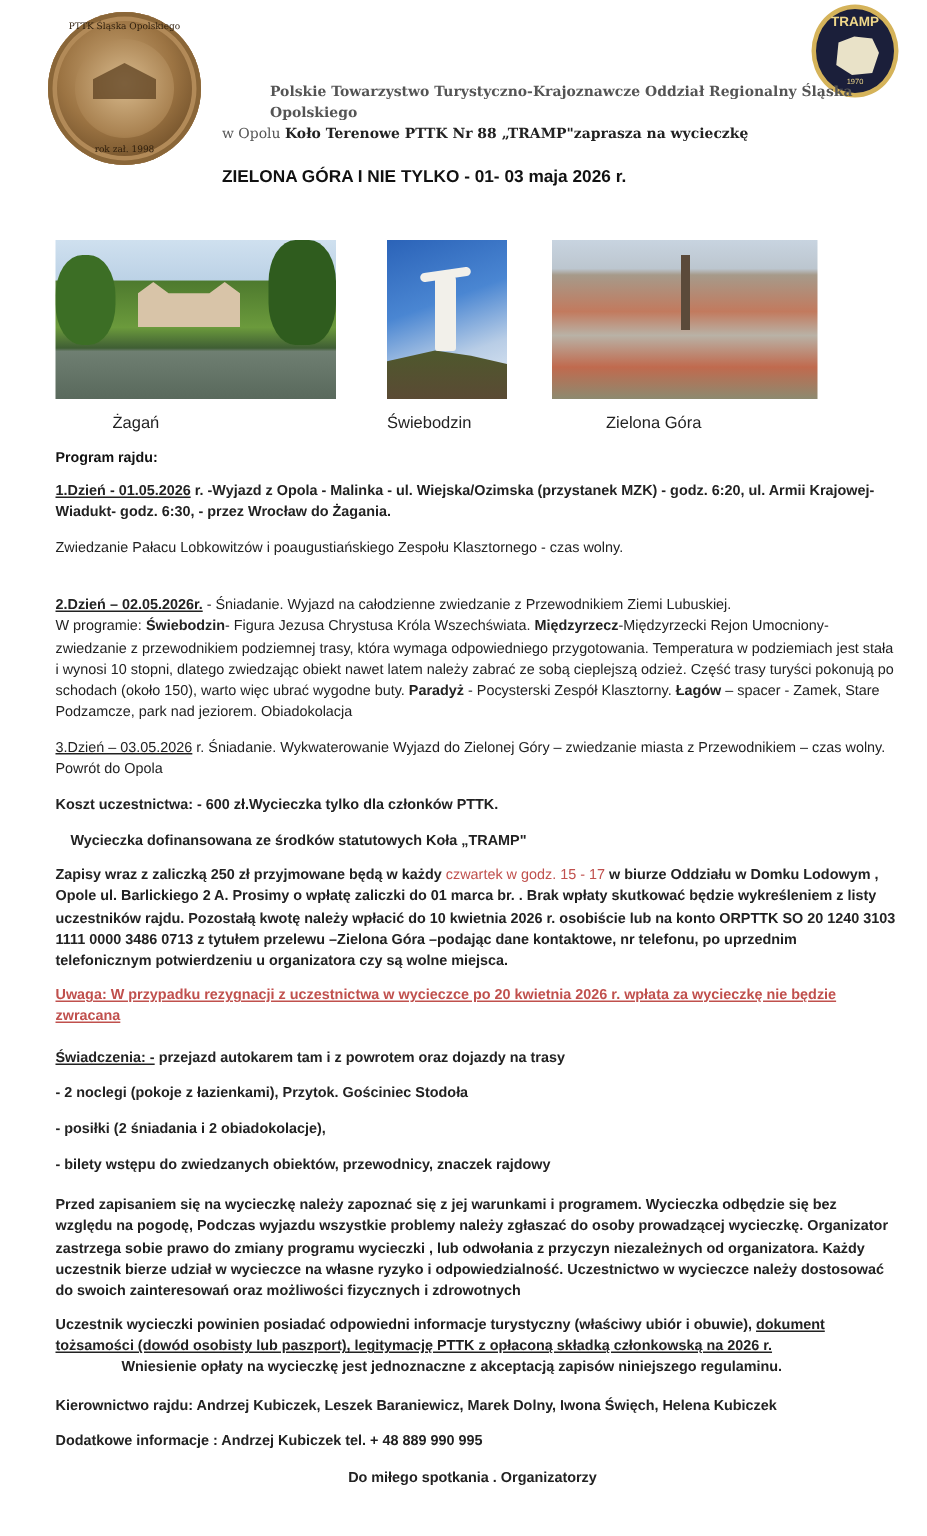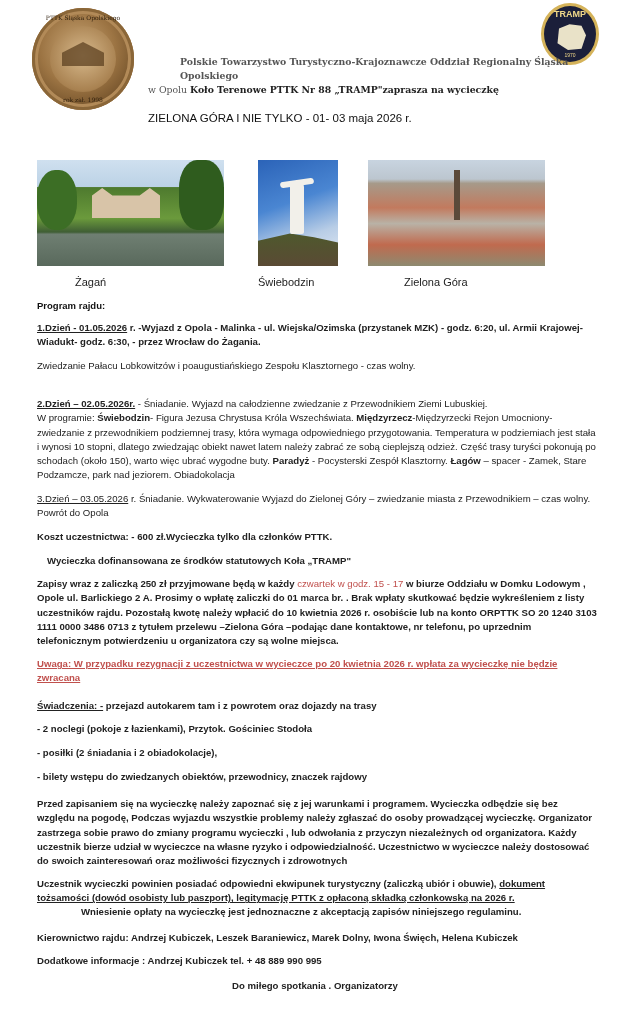--- a/index.html
+++ b/index.html
@@ -18,21 +18,21 @@
   .logo-right { left: 541px; top: 3px; width: 58px; height: 62px; border-radius: 50%;
     background: #1b1f3a; border: 3px solid #d5b35a; }
   .logo-right .tramp { position: absolute; left: 0; right: 0; top: 3px; text-align: center;
     font-family: "Liberation Sans", sans-serif; font-weight: bold; font-size: 9px; color: #f0d88a; }
   .logo-right .map { position: absolute; left: 12px; top: 17px; width: 30px; height: 27px; background: #e9e2c8;
     clip-path: polygon(10% 20%, 45% 5%, 85% 10%, 100% 45%, 85% 95%, 40% 100%, 5% 75%); }
   .logo-right .year { position: absolute; left: 0; right: 0; bottom: 4px; text-align: center; font-size: 5px; color: #f0d88a; }
   .org { left: 148px; top: 55px; width: 460px; font-family: "DejaVu Serif", serif; font-size: 9.3px; line-height: 14px; color: #333; }
   .org .small { color: #555; }
   .org b { font-weight: bold; color: #222; }
-  .title { left: 148px; top: 112px; font-family: "Liberation Sans", sans-serif; font-weight: normal; font-size: 11.5px; color: #111; }
+  .title { left: 148px; top: 112px; font-family: "Liberation Sans", sans-serif; font-weight: bold; font-size: 11.5px; color: #111; }
   .photo { top: 160px; height: 106px; overflow: hidden; }
   .p1 { left: 37px; width: 187px; background: linear-gradient(180deg, #cfe0ef 0%, #bcd2e6 25%, #4e7a2e 26%, #6b9a3c 55%, #3f5e34 68%, #6f7f72 70%, #59695c 100%); }
   .p1 .palace { position: absolute; left: 55px; top: 28px; width: 68px; height: 30px; background: #d8c4a8;
     clip-path: polygon(0 25%, 15% 0, 30% 25%, 70% 25%, 85% 0, 100% 25%, 100% 100%, 0 100%); }
   .p1 .tree1 { position: absolute; left: 0; top: 10px; width: 40px; height: 60px; background: #3c6e25; border-radius: 45%; }
   .p1 .tree2 { position: absolute; right: 0; top: 0; width: 45px; height: 70px; background: #2f5c1e; border-radius: 40%; }
   .p2 { left: 258px; width: 80px; background: linear-gradient(160deg, #2b63b8 0%, #4a86d2 40%, #b8cde6 70%, #e8eef5 100%); }
   .p2 .statue { position: absolute; left: 32px; top: 22px; width: 14px; height: 52px; background: #f2f0ea; border-radius: 5px 5px 2px 2px; }
   .p2 .arms { position: absolute; left: 22px; top: 20px; width: 34px; height: 6px; background: #f2f0ea; transform: rotate(-8deg); border-radius: 3px; }
   .p2 .base { position: absolute; left: 0; bottom: 0; width: 80px; height: 36px; background: linear-gradient(180deg, #4d5a2c, #5a4a34); clip-path: polygon(0 30%, 40% 10%, 70% 20%, 100% 35%, 100% 100%, 0 100%); }
@@ -121,19 +121,19 @@
 <div class="abs doc bold" style="top:699px;">
   <span class="u">Świadczenia:   -</span><span>  przejazd autokarem tam i z powrotem oraz dojazdy na trasy</span>
 </div>
 <div class="abs doc bold" style="top:722px;">-  2 noclegi (pokoje z łazienkami), Przytok. Gościniec Stodoła</div>
 <div class="abs doc bold" style="top:746px;">-   posiłki (2 śniadania i 2 obiadokolacje),</div>
 <div class="abs doc bold" style="top:770px;">-  bilety wstępu  do zwiedzanych obiektów, przewodnicy, znaczek rajdowy</div>
 
 <div class="abs doc bold" style="top:797px;">Przed zapisaniem się na wycieczkę należy zapoznać się z jej  warunkami i programem. Wycieczka  odbędzie się bez względu na pogodę, Podczas wyjazdu wszystkie problemy należy zgłaszać do osoby prowadzącej  wycieczkę. Organizator zastrzega sobie prawo do zmiany programu wycieczki , lub odwołania z przyczyn niezależnych od organizatora. Każdy uczestnik bierze udział w wycieczce na własne ryzyko i odpowiedzialność. Uczestnictwo w wycieczce należy dostosować do swoich zainteresowań oraz możliwości fizycznych i zdrowotnych</div>
 
 <div class="abs doc bold" style="top:877px;">
-  <span> Uczestnik wycieczki powinien posiadać odpowiedni ekwipunek turystyczny (zaliczką ubiór i obuwie), </span><span class="u">dokument tożsamości (dowód osobisty lub paszport), legitymację PTTK z opłaconą składką członkowską na 2026 r.</span>
+  <span> Uczestnik wycieczki powinien posiadać odpowiedni informacje turystyczny (właściwy ubiór i obuwie), </span><span class="u">dokument tożsamości (dowód osobisty lub paszport), legitymację PTTK z opłaconą składką członkowską na 2026 r.</span>
 </div>
 
 <div class="abs doc bold" style="top:905px;margin-left:44px;">Wniesienie opłaty na wycieczkę jest jednoznaczne z akceptacją zapisów niniejszego regulaminu.</div>
 <div class="abs doc bold" style="top:931px;">Kierownictwo rajdu:  Andrzej Kubiczek, Leszek Baraniewicz, Marek Dolny, Iwona Święch, Helena Kubiczek</div>
 <div class="abs doc bold" style="top:954px;">Dodatkowe informacje : Andrzej Kubiczek tel. + 48 889 990 995</div>
 <div class="abs doc bold" style="top:979px; left:0; width:618px; text-align:center; padding-left:12px;">Do miłego spotkania .   Organizatorzy</div>
 
 </body></html>

